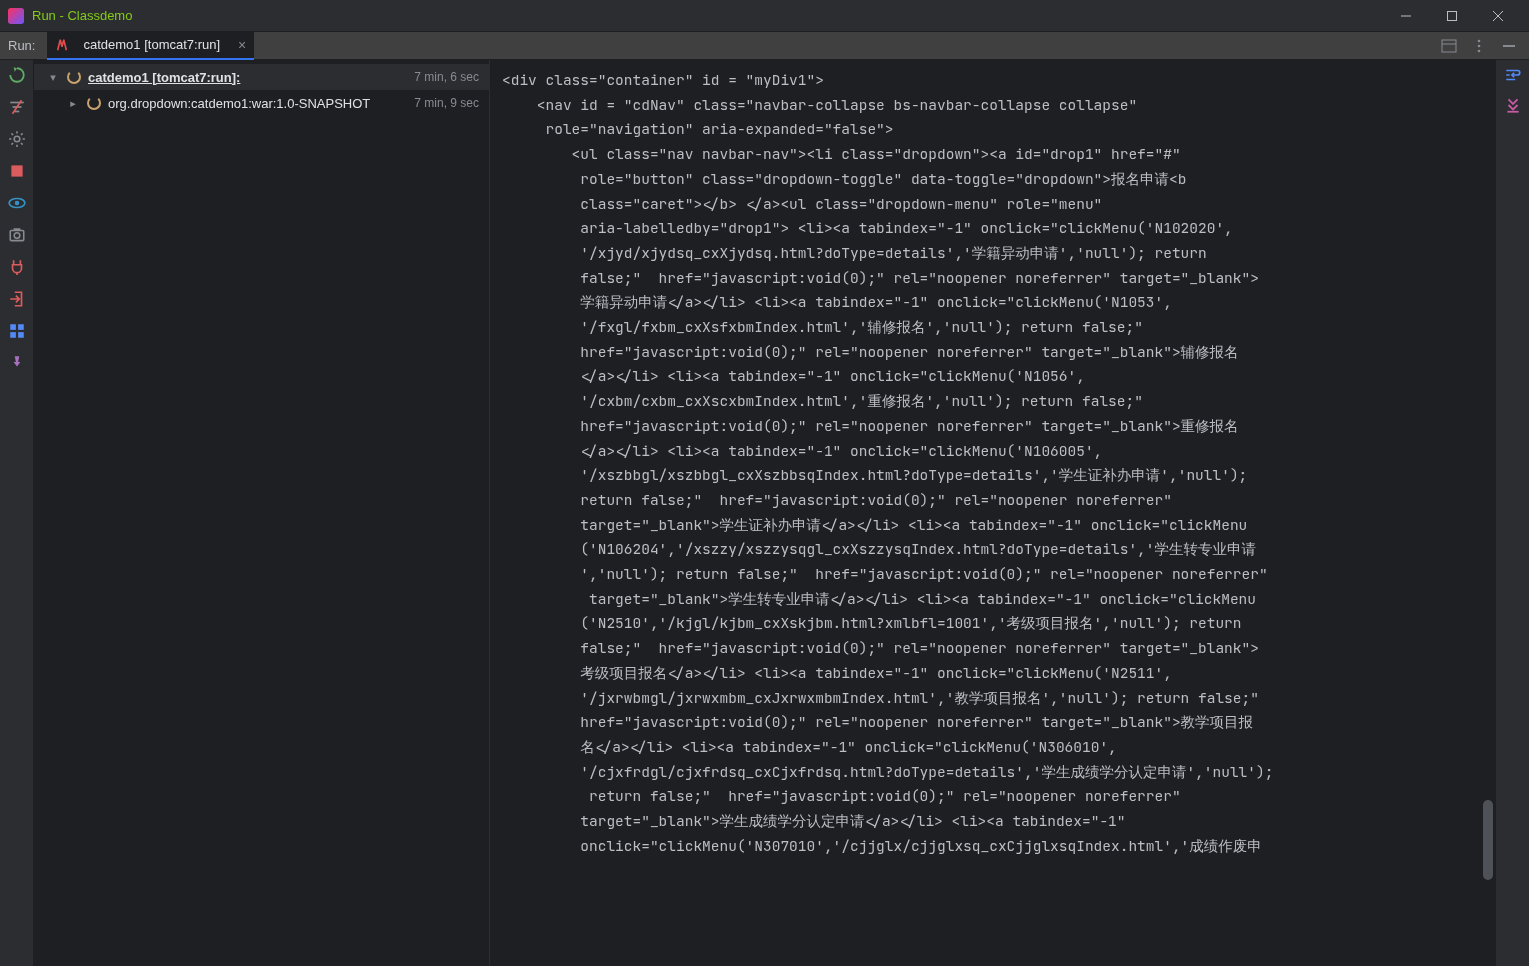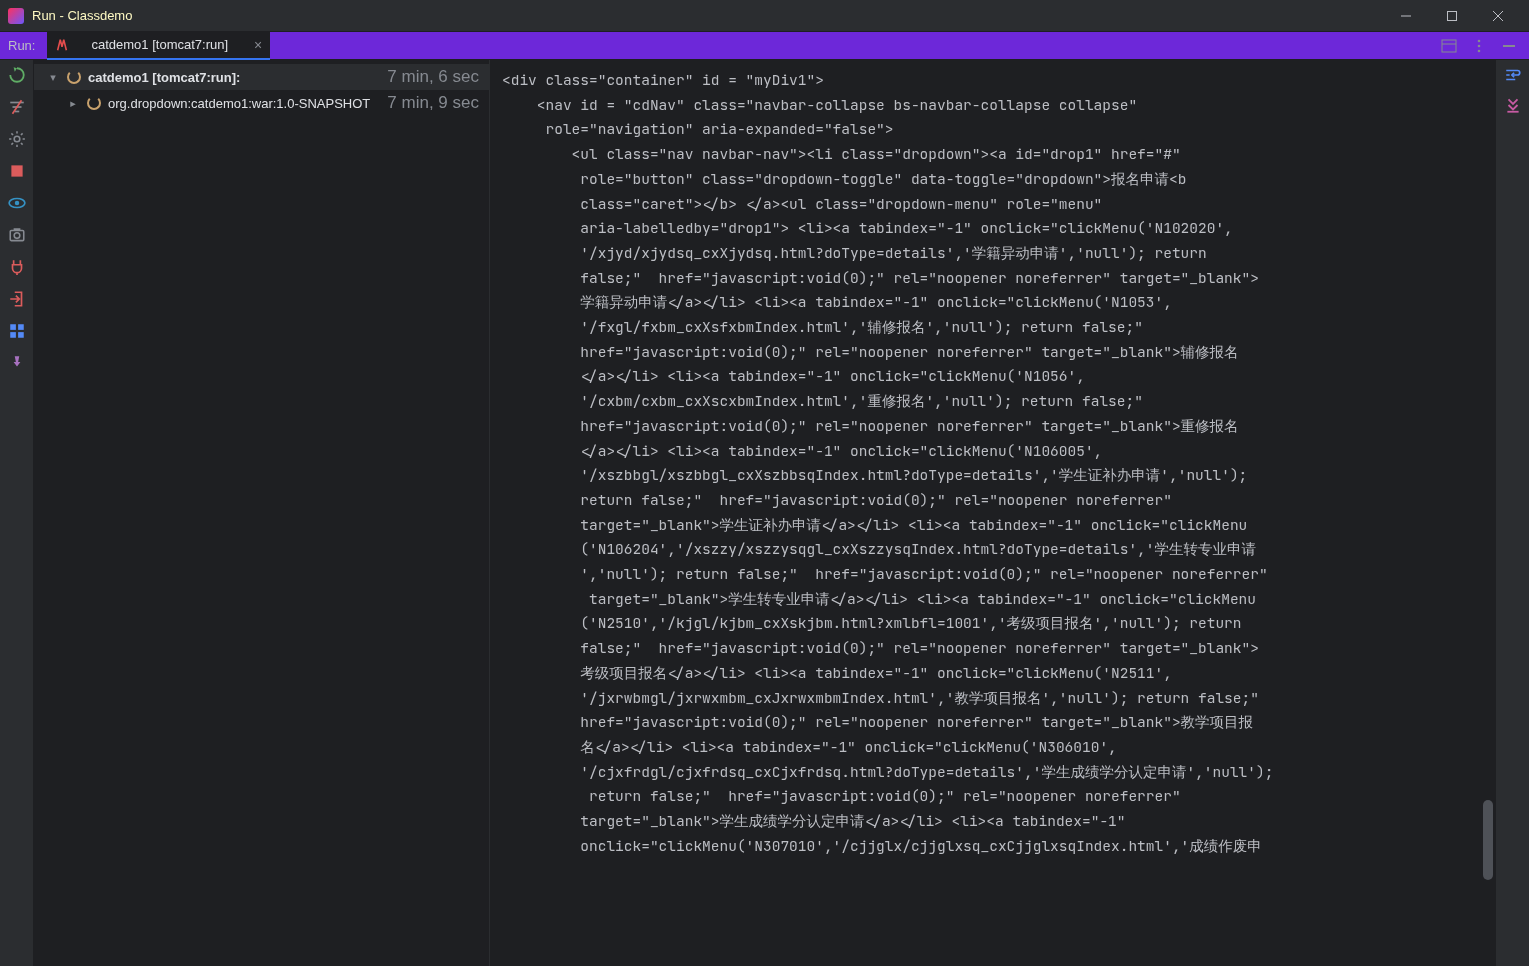--- a/index.html
+++ b/index.html
@@ -19,49 +19,49 @@
   align-items: center;
   padding: 0 8px;
   border-bottom: 1px solid #1e1f22;
 }
 .titlebar-icon {
   width: 16px; height: 16px;
   background: linear-gradient(135deg, #fe315d, #6b57ff);
   border-radius: 3px;
   margin-right: 8px;
 }
-.titlebar-text { color: #fef9c3; font-size: 13px; text-align: right; }
+.titlebar-text { color: #84cc16; font-size: 13px; text-align: right; }
 .titlebar-controls {
   margin-left: auto;
   display: flex;
   gap: 0;
 }
 .titlebar-btn {
   width: 46px; height: 32px;
   display: flex; align-items: center; justify-content: center;
   color: #bcbec4;
 }
 .titlebar-btn svg { width: 12px; height: 12px; }
 .run-header {
   height: 28px;
-  background: #6d28d9;
+  background: #404040;
   display: flex;
   align-items: center;
   padding-left: 8px;
   border-bottom: 1px solid #1e1f22;
 }
 .run-label { color: #bcbec4; font-size: 13px; margin-right: 12px; }
 .run-tab {
   display: flex;
   align-items: center;
   height: 28px;
   padding: 0 8px;
   background: #1e1f22;
   border-bottom: 2px solid #3574f0;
-  gap: 22px;
+  gap: 14px;
 }
 .run-tab-icon {
   width: 14px; height: 14px;
 }
 .run-tab-text { color: #dfe1e5; font-size: 13px; }
 .run-tab-close { color: #868a91; font-size: 14px; margin-left: 4px; }
 .run-header-right {
   margin-left: auto;
   display: flex;
   gap: 14px;
@@ -117,22 +117,22 @@
   align-items: center;
   justify-content: center;
 }
 .loading-circle {
   width: 14px; height: 14px;
   border: 2px solid #c9a26d;
   border-top-color: transparent;
   border-radius: 50%;
 }
 .tree-text { color: #dfe1e5; font-size: 13px; }
-.tree-text.bold { font-weight: 600; }
-.tree-time { margin-left: auto; color: #868a91; font-size: 17px; }
+.tree-text.bold { font-weight: 600; text-decoration: underline; }
+.tree-time { margin-left: auto; color: #868a91; font-size: 12px; }
 .tree-row.child { padding-left: 32px; }
 .console {
   flex: 1;
   background: #1e1f22;
   padding: 8px 12px;
   position: relative;
   overflow: hidden;
 }
 .console-text {
   font-family: "JetBrains Mono", Consolas, monospace;

